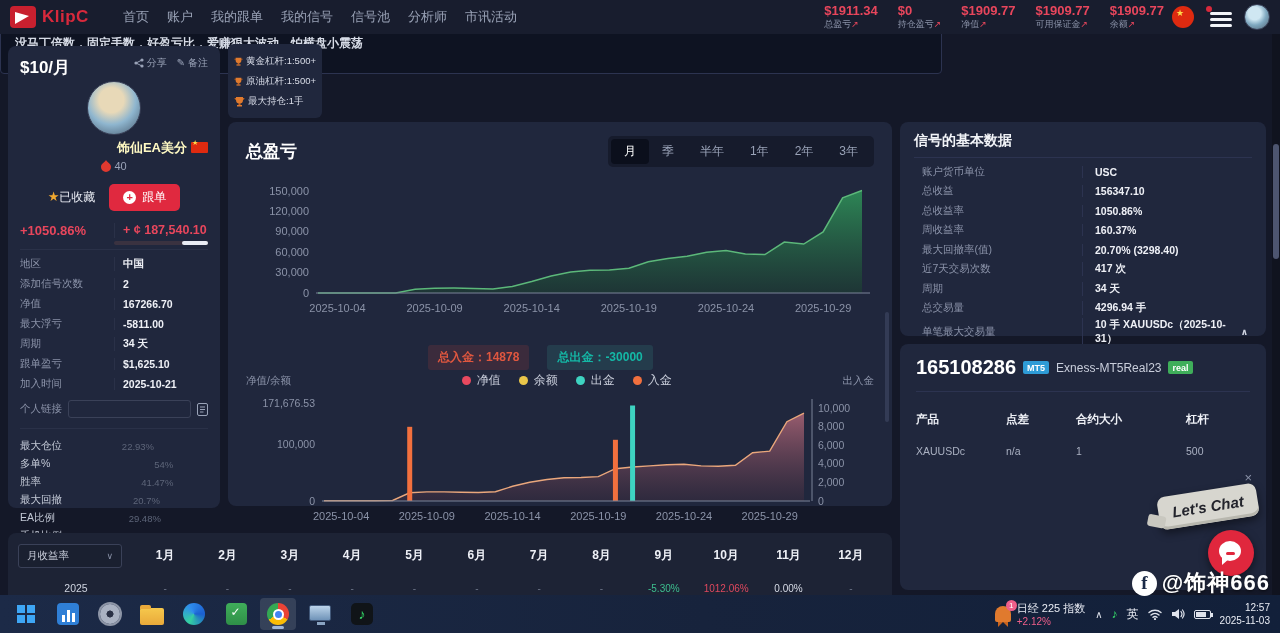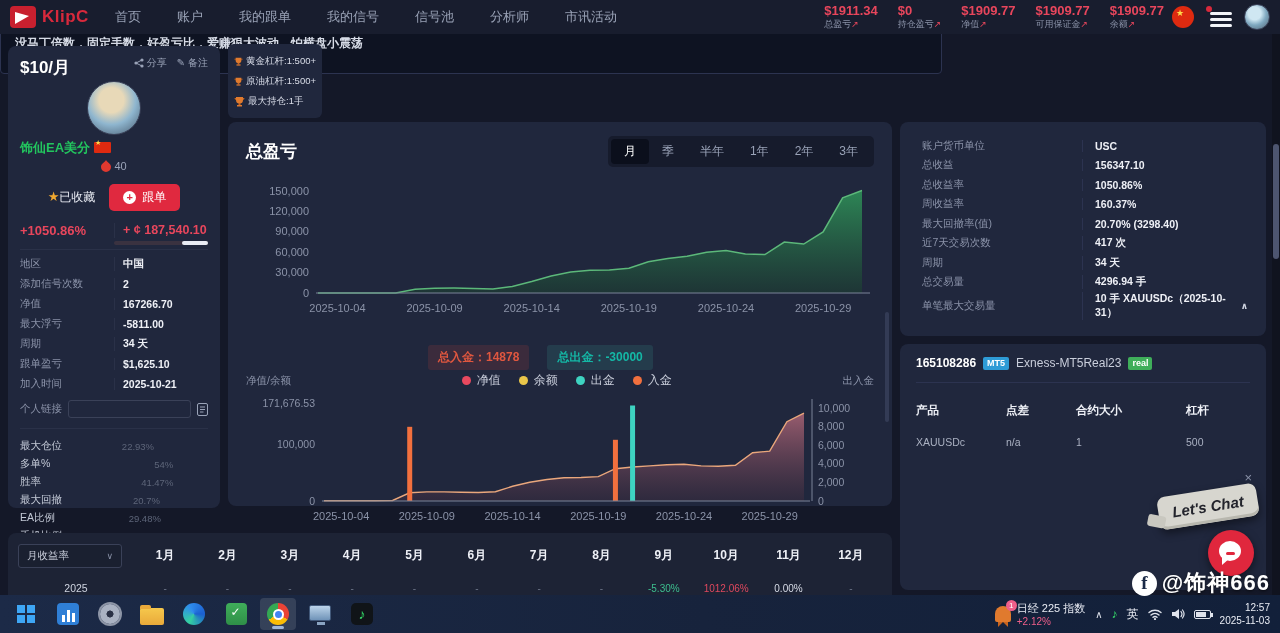--- a/index.html
+++ b/index.html
@@ -6,21 +6,21 @@
   html,body { width:1280px; height:633px; overflow:hidden; }
   body { font-family:"Liberation Sans","DejaVu Sans",sans-serif; background:#141828; color:#e6e9f2; position:relative; }
   #screen { position:absolute; inset:0; width:1280px; height:487px; background:#141828; }
 
   
   .navbar { position:absolute; left:0; top:0; width:1280px; height:34px; background:#181d2e; display:flex; align-items:center; padding:0 10px; z-index:5; }
   .logo { display:flex; align-items:center; gap:6px; margin-right:26px; }
   .logo-mark { width:26px; height:22px; background:#c8202f; border-radius:4px; position:relative; }
   .logo-mark::after { content:""; position:absolute; left:5px; top:5px; width:0; height:0; border-left:14px solid #fff; border-top:6px solid transparent; border-bottom:6px solid transparent; transform:skewY(-8deg); }
   .logo-text { color:#d8293c; font-weight:bold; font-size:17px; letter-spacing:.5px; }
-  .nav-menu { display:flex; gap:36px; }
+  .nav-menu { display:flex; gap:18px;margin-left:8px; }
   .nav-item { color:#99a2b6; font-size:13px; cursor:pointer; }
   .nav-stats { margin-left:auto; display:flex; gap:20px; align-items:center; }
   .nav-stat { text-align:left; line-height:1.15; }
   .nav-stat .v { color:#e8465c; font-weight:bold; font-size:13px; }
   .nav-stat .l { color:#8a92a8; font-size:9px; }
   .nav-stat .arr { color:#e8465c; font-size:9px; }
   .flag-cn { width:22px; height:22px; border-radius:50%; background:#de2a10; position:relative; margin-left:8px; }
   .flag-cn::after { content:"★"; position:absolute; left:4px; top:2px; color:#ffd94a; font-size:9px; }
   .hamburger { width:22px; height:16px; margin:0 12px 0 16px; position:relative; }
   .hamburger i { display:block; height:3px; background:#f2f4f8; border-radius:2px; margin:3px 0; }
@@ -30,21 +30,21 @@
   
   .panel { position:absolute; background:#20273d; border-radius:8px; }
 
   
   #profile { left:8px; top:46px; width:212px; height:462px; padding:10px 12px; }
   .p-head { display:flex; align-items:flex-start; }
   .p-price { font-size:17px; font-weight:bold; color:#fff; }
   .p-actions { margin-left:auto; display:flex; gap:10px; color:#9aa3b8; font-size:10px; align-items:center; }
   .p-actions svg { vertical-align:-2px; }
   .p-avatar { width:54px; height:54px; border-radius:50%; margin:2px auto 4px; background:radial-gradient(circle at 45% 35%, #e8d9b8 0 28%, #8fb6cf 55%, #44576b); border:1px solid #3a4158; }
-  .p-name { text-align:left; font-size:13px; font-weight:bold; color:#22c55e; }
+  .p-name { text-align:right; font-size:13px; font-weight:bold; color:#fef9c3; }
   .mini-flag { display:inline-block; width:17px; height:11px; background:#de2a10; border-radius:1px; position:relative; top:1px; margin-left:4px; }
   .mini-flag::after { content:"★"; position:absolute; left:1px; top:-3px; color:#ffd94a; font-size:7px; }
   .p-heat { text-align:center; color:#9aa3b8; font-size:11px; margin-top:3px; }
   .p-btns { display:flex; justify-content:center; align-items:center; gap:14px; margin-top:12px; }
   .fav { color:#e9ecf4; font-size:12px; }
   .fav .star { color:#f0a830; font-size:13px; }
   .follow-btn { background:#e0293f; border:none; color:#fff; font-size:12px; border-radius:5px; padding:5px 14px; display:flex; align-items:center; gap:6px; cursor:pointer; }
   .follow-btn .plus { width:13px; height:13px; background:#fff; color:#e0293f; border-radius:50%; font-size:11px; line-height:12px; text-align:center; font-weight:bold; }
   .p-returns { display:grid; grid-template-columns:94px 1fr; margin-top:12px; border-bottom:1px solid #2a3148; padding-bottom:4px; }
   .p-returns .cell { color:#e8465c; font-weight:bold; font-size:13px; white-space:nowrap; }
@@ -97,21 +97,21 @@
   #basic { left:900px; top:122px; width:366px; height:214px; padding:10px 14px; }
   .rp-title { color:#f2f4f8; font-weight:bold; font-size:14px; border-bottom:1px solid #2c3350; padding-bottom:7px; }
   .b-rows { margin-top:4px; }
   .b-row { display:grid; grid-template-columns:168px 1fr; height:19.5px; align-items:center; }
   .b-row .lbl { color:#8a92a8; font-size:10.5px; padding-left:8px; }
   .b-row .val { color:#eef0f6; font-size:10.5px; font-weight:bold; border-left:1px solid #2c3350; padding-left:12px; display:flex; align-items:center; }
   .b-row .chev { margin-left:auto; margin-right:4px; color:#cfd4e0; font-size:9px; }
 
   #account { left:900px; top:344px; width:366px; height:246px; padding:12px 16px; }
   .acc-head { display:flex; align-items:center; gap:7px; border-bottom:1px solid #2c3350; padding-bottom:12px; }
-  .acc-id { color:#fff; font-weight:bold; font-size:12px; }
+  .acc-id { color:#fff; font-weight:bold; font-size:20px; }
   .chip { font-size:9px; border-radius:2px; padding:1.5px 4px; color:#fff; font-weight:bold; }
   .chip.mt5 { background:#2e9bd6; }
   .chip.real { background:#3fae5a; }
   .acc-server { color:#c9cedb; font-size:12px; }
   .acc-table { margin-top:14px; }
   .acc-tr { display:grid; grid-template-columns:90px 70px 110px 70px; }
   .acc-th { color:#eef0f6; font-size:11.5px; font-weight:bold; padding:6px 0; }
   .acc-td { color:#aab1c2; font-size:10.5px; padding:12px 0 6px; }
 
   
@@ -496,20 +496,21 @@
         <rect x="169.21428571428572" y="37.81818181818181" width="5" height="74.18181818181819" fill="#f2703e"></rect>
         <rect x="374.92857142857144" y="50.800000000000004" width="5" height="61.199999999999996" fill="#f2703e"></rect>
         <rect x="392.07142857142856" y="16.490909090909085" width="5" height="95.50909090909092" fill="#3ed3c1"></rect>
         <line x1="84" y1="112" x2="572" y2="112" stroke="#7a8499" stroke-width="1"></line>
         <line x1="574" y1="10" x2="574" y2="112" stroke="#7a8499" stroke-width="1"></line>
       </svg>
     <div class="mp-scroll"></div>
   </div>
 
   <div class="panel" id="basic">
+    <div class="rp-title">信号的基本数据</div>
     <div class="b-rows">
 
         <div class="b-row">
           <span class="lbl">账户货币单位</span>
           <span class="val">
             <span>USC</span>
             <span class="chev"></span>
           </span>
         </div>
 

